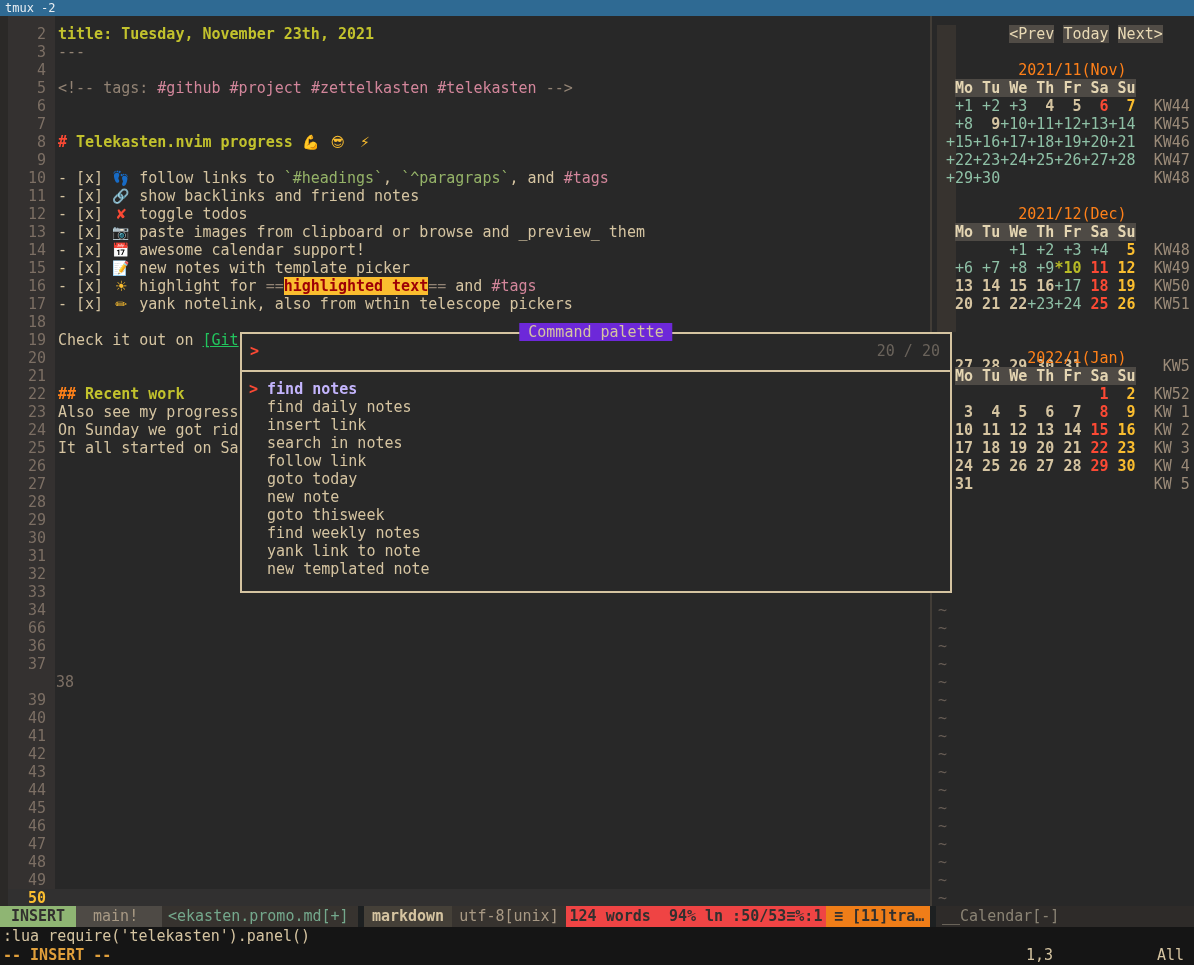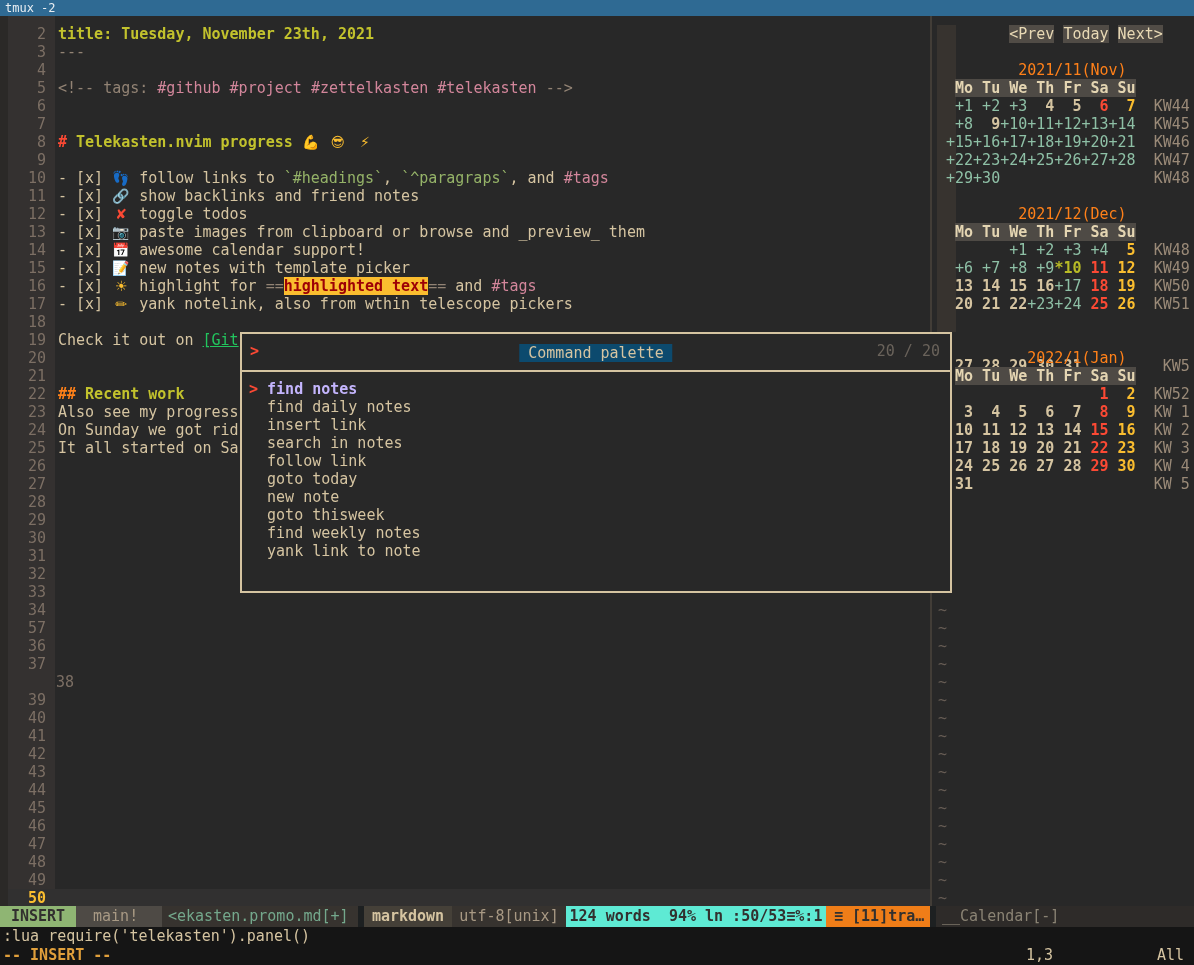--- a/index.html
+++ b/index.html
@@ -40,38 +40,38 @@
   .c-sun{color:#fabd2f;font-weight:bold;}
   .c-today{color:#b8bb26;font-weight:bold;}
   .c-kw{color:#9a8a78;}
   .c-title{color:#fe8019;}
   .c-head{background:#4e4a45;color:#e4d5b2;font-weight:bold;}
   .c-btn{background:#514c46;color:#e8d9b5;}
   .tilde{position:absolute;color:#665c54;z-index:2;}
   
   #palette{position:absolute;left:240px;top:332px;width:712px;height:261px;background:#282828;
            border:2px solid #d5c4a1;box-sizing:border-box;z-index:5;}
-  .pal-title{position:absolute;top:-11px;left:50%;transform:translateX(-50%);background:#0c4a6e;
-             padding:0 9px;color:#d5c4a1;white-space:pre;margin-top:21px;}
+  .pal-title{position:absolute;top:-11px;left:50%;transform:translateX(-50%);background:#6d28d9;
+             padding:0 9px;color:#d5c4a1;white-space:pre;}
   .pal-prompt{position:relative;height:36px;border-bottom:2px solid #d5c4a1;}
   .pal-caret{position:absolute;left:8px;top:8px;color:#fb4934;font-weight:bold;}
   .pal-counter{position:absolute;right:10px;top:8px;color:#6a635b;}
   .pal-items{padding-top:8px;}
   .pal-item{height:18px;white-space:pre;padding-left:7px;color:#d5c4a1;}
   .pal-item .sel{color:#fb4934;font-weight:bold;}
   .pal-item.selected .lbl{color:#c4b5fd;font-weight:bold;}
   
   #statusline{position:absolute;left:0;top:906px;width:1194px;height:21px;background:#1d2021;z-index:6;}
   .seg{position:absolute;top:0;height:21px;line-height:21px;white-space:pre;box-sizing:border-box;overflow:hidden;}
   .seg-mode{left:0;width:76px;background:#8fb573;color:#32302f;font-weight:bold;text-align:center;}
   .seg-branch{left:76px;width:86px;background:#4e4a45;color:#a89984;padding-left:8px;}
   .seg-file{left:162px;width:196px;background:#37332f;color:#74a88c;padding-left:6px;}
   .seg-ft{left:364px;width:88px;background:#454038;color:#d5c4a1;font-weight:bold;text-align:center;}
   .seg-enc{left:452px;width:114px;background:#37332f;color:#a89984;text-align:center;}
-  .seg-stats{left:566px;width:260px;background:#5eead4;color:#32302f;font-weight:bold;text-align:center;}
+  .seg-stats{left:566px;width:260px;background:#ef4444;color:#32302f;font-weight:bold;text-align:center;}
   .seg-buf{left:826px;width:104px;background:#ef7d18;color:#32302f;font-weight:bold;padding-left:8px;}
   .seg-cal{left:936px;width:258px;background:#2e2b29;color:#8a8374;padding-left:6px;}
   
   #cmdline{position:absolute;left:0;top:927px;width:1194px;height:19px;background:#151515;
            color:#d5c4a1;line-height:19px;padding-left:3px;box-sizing:border-box;z-index:6;white-space:pre;}
   #bottomline{position:absolute;left:0;top:946px;width:1194px;height:19px;background:#151515;line-height:19px;z-index:6;}
   #mode-msg{position:absolute;left:3px;color:#e09f3b;font-weight:bold;white-space:pre;}
   #ruler{position:absolute;left:1026px;color:#d5c4a1;}
   #scrollpos{position:absolute;left:1157px;color:#d5c4a1;}
 </style>
@@ -117,21 +117,21 @@
       <div class="line" style="top: 439px;"><span class="lnum">25</span><span class="ltext"><span class="body">It all started on Sa</span></span></div>
       <div class="line" style="top: 457px;"><span class="lnum">26</span><span class="ltext"></span></div>
       <div class="line" style="top: 475px;"><span class="lnum">27</span><span class="ltext"></span></div>
       <div class="line" style="top: 493px;"><span class="lnum">28</span><span class="ltext"></span></div>
       <div class="line" style="top: 511px;"><span class="lnum">29</span><span class="ltext"></span></div>
       <div class="line" style="top: 529px;"><span class="lnum">30</span><span class="ltext"></span></div>
       <div class="line" style="top: 547px;"><span class="lnum">31</span><span class="ltext"></span></div>
       <div class="line" style="top: 565px;"><span class="lnum">32</span><span class="ltext"></span></div>
       <div class="line" style="top: 583px;"><span class="lnum">33</span><span class="ltext"></span></div>
       <div class="line" style="top: 601px;"><span class="lnum">34</span><span class="ltext"></span></div>
-      <div class="line" style="top: 619px;"><span class="lnum">57</span><span class="ltext"></span></div>
+      <div class="line" style="top: 619px;"><span class="lnum">66</span><span class="ltext"></span></div>
       <div class="line" style="top: 637px;"><span class="lnum">36</span><span class="ltext"></span></div>
       <div class="line" style="top: 655px;"><span class="lnum">37</span><span class="ltext"></span></div>
       <div class="line" style="top: 673px; margin-left: 28px;"><span class="lnum">38</span><span class="ltext"></span></div>
       <div class="line" style="top: 691px;"><span class="lnum">39</span><span class="ltext"></span></div>
       <div class="line" style="top: 709px;"><span class="lnum">40</span><span class="ltext"></span></div>
       <div class="line" style="top: 727px;"><span class="lnum">41</span><span class="ltext"></span></div>
       <div class="line" style="top: 745px;"><span class="lnum">42</span><span class="ltext"></span></div>
       <div class="line" style="top: 763px;"><span class="lnum">43</span><span class="ltext"></span></div>
       <div class="line" style="top: 781px;"><span class="lnum">44</span><span class="ltext"></span></div>
       <div class="line" style="top: 799px;"><span class="lnum">45</span><span class="ltext"></span></div>
@@ -178,20 +178,21 @@
         <div class="pal-item selected"><span class="sel">&gt; </span><span class="lbl">find notes</span></div>
         <div class="pal-item"><span class="sel">  </span><span class="lbl">find daily notes</span></div>
         <div class="pal-item"><span class="sel">  </span><span class="lbl">insert link</span></div>
         <div class="pal-item"><span class="sel">  </span><span class="lbl">search in notes</span></div>
         <div class="pal-item"><span class="sel">  </span><span class="lbl">follow link</span></div>
         <div class="pal-item"><span class="sel">  </span><span class="lbl">goto today</span></div>
         <div class="pal-item"><span class="sel">  </span><span class="lbl">new note</span></div>
         <div class="pal-item"><span class="sel">  </span><span class="lbl">goto thisweek</span></div>
         <div class="pal-item"><span class="sel">  </span><span class="lbl">find weekly notes</span></div>
         <div class="pal-item"><span class="sel">  </span><span class="lbl">yank link to note</span></div>
+        <div class="pal-item"><span class="sel">  </span><span class="lbl">new templated note</span></div>
       </div>
   </div>
 
   <div id="statusline">
     <span class="seg seg-mode">INSERT</span>
     <span class="seg seg-branch"><span></span><span> main!</span></span>
     <span class="seg seg-file">&lt;ekasten.promo.md[+]</span>
     <span class="seg seg-ft">markdown</span>
     <span class="seg seg-enc">utf-8[unix]</span>
     <span class="seg seg-stats">124 words  94% ln :50/53≡%:1</span>

